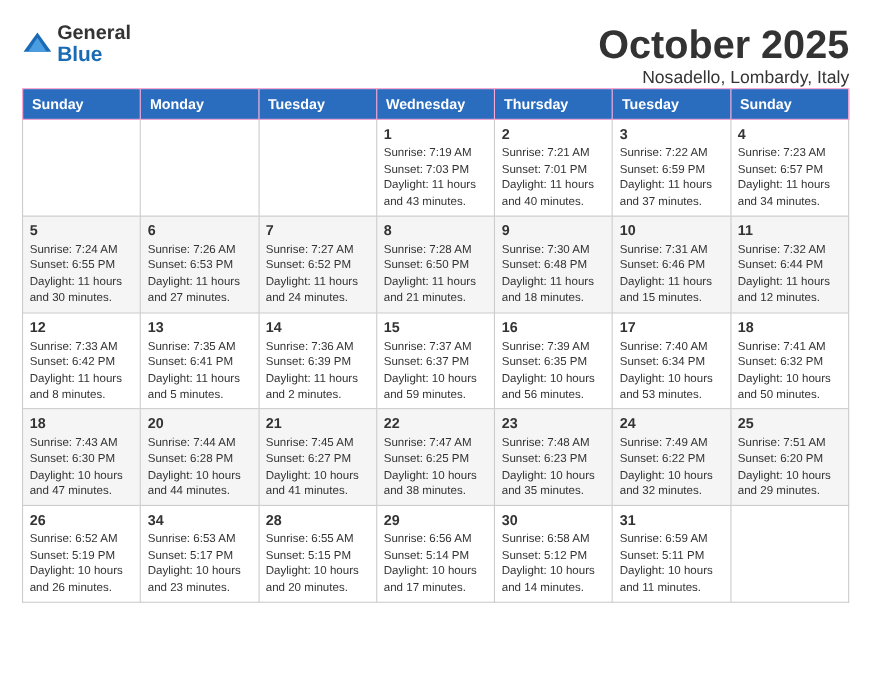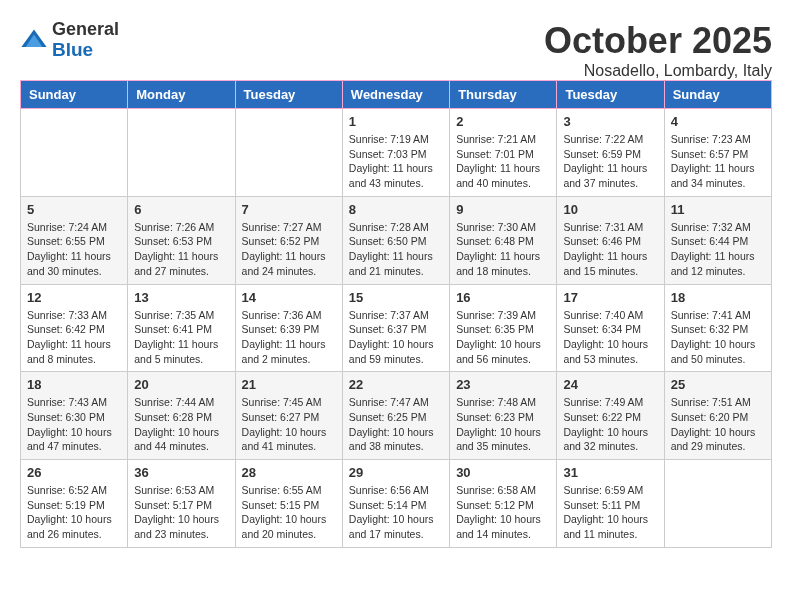--- a/index.html
+++ b/index.html
@@ -234,21 +234,21 @@
           <div class="day-number">25</div>
           <div class="day-info">Sunrise: 7:51 AM<br>Sunset: 6:20 PM<br>Daylight: 10 hours<br>and 29 minutes.</div>
         </td>
       </tr>
       <tr>
         <td>
           <div class="day-number">26</div>
           <div class="day-info">Sunrise: 6:52 AM<br>Sunset: 5:19 PM<br>Daylight: 10 hours<br>and 26 minutes.</div>
         </td>
         <td>
-          <div class="day-number">36</div>
+          <div class="day-number">34</div>
           <div class="day-info">Sunrise: 6:53 AM<br>Sunset: 5:17 PM<br>Daylight: 10 hours<br>and 23 minutes.</div>
         </td>
         <td>
           <div class="day-number">28</div>
           <div class="day-info">Sunrise: 6:55 AM<br>Sunset: 5:15 PM<br>Daylight: 10 hours<br>and 20 minutes.</div>
         </td>
         <td>
           <div class="day-number">29</div>
           <div class="day-info">Sunrise: 6:56 AM<br>Sunset: 5:14 PM<br>Daylight: 10 hours<br>and 17 minutes.</div>
         </td>

